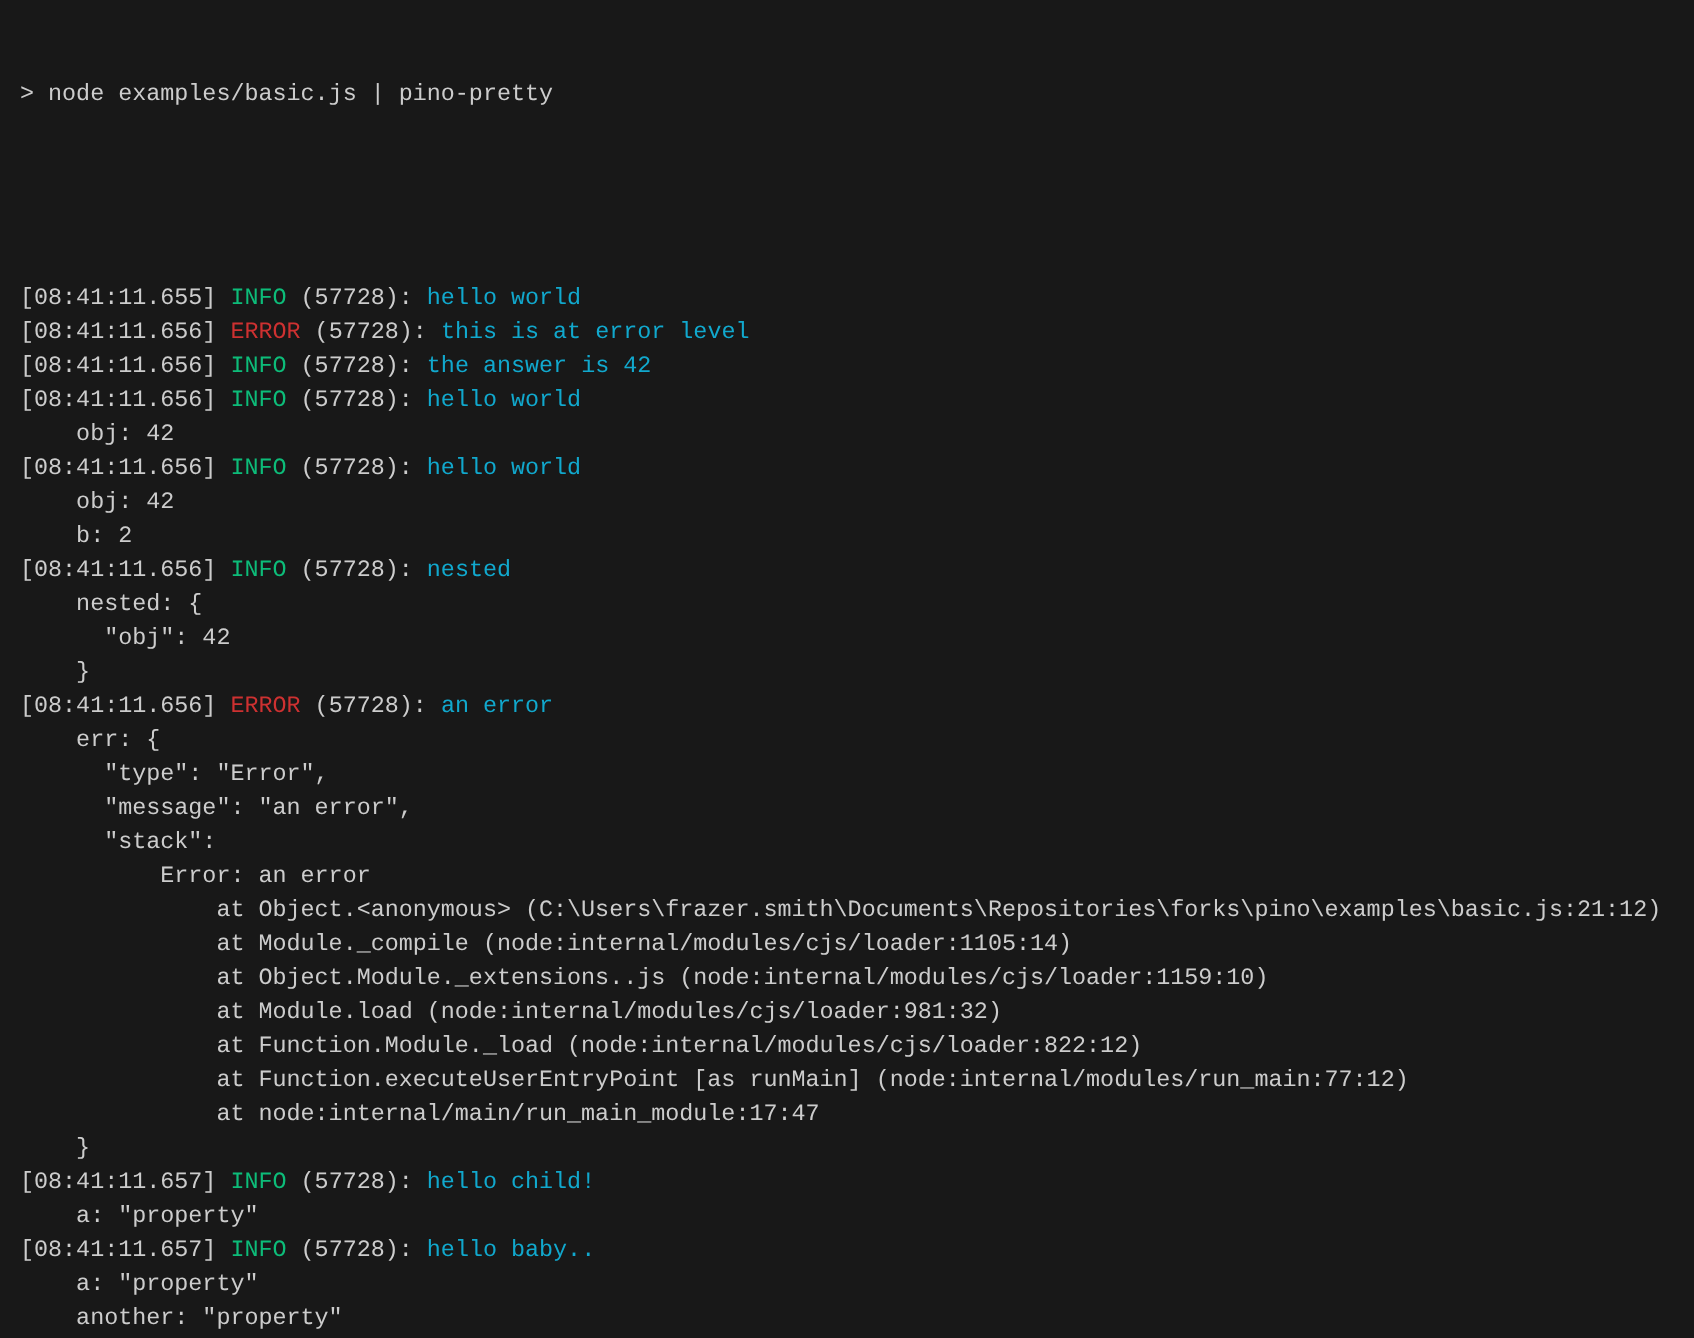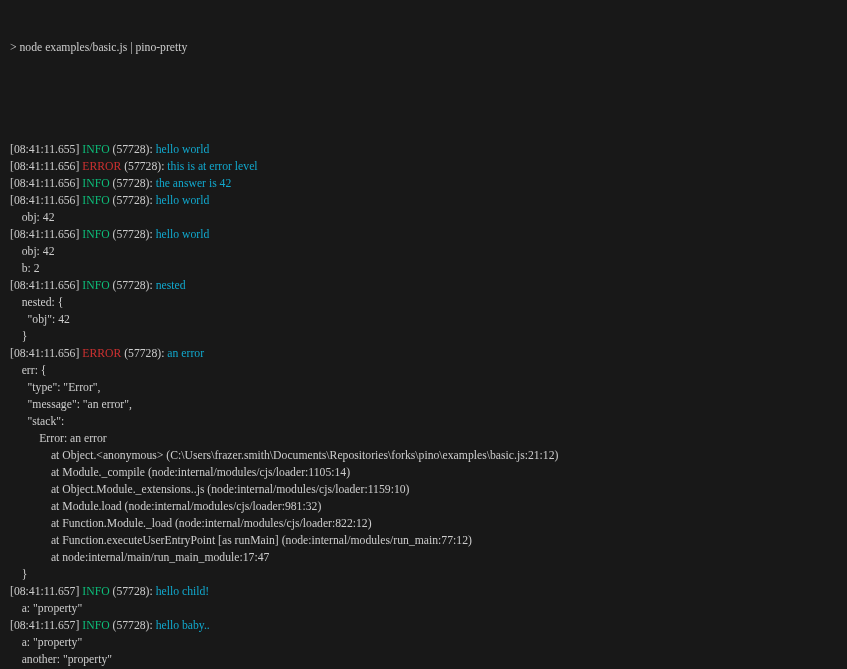--- a/index.html
+++ b/index.html
@@ -10,21 +10,21 @@
     width: 847px;
     height: 669px;
     background: #181818;
     overflow: hidden;
   }
   .terminal {
     box-sizing: border-box;
     width: 847px;
     height: 669px;
     padding: 5px 0 0 10px;
-    font-family: Liberation Serif, serif;
+    font-family: Liberation Mono, monospace;
     font-size: 11.7px;
     line-height: 17px;
     color: #cccccc;
     white-space: pre;
   }
   .line {
     height: 17px;
     white-space: pre;
   }
 </style>

